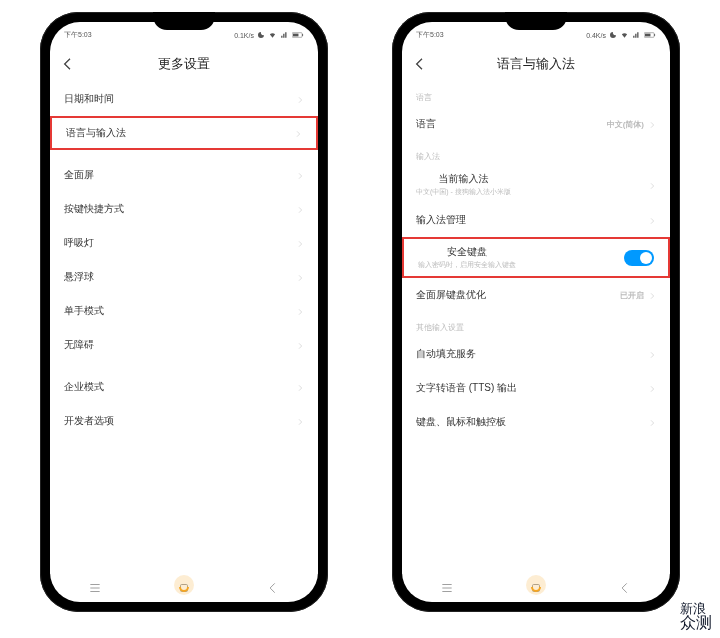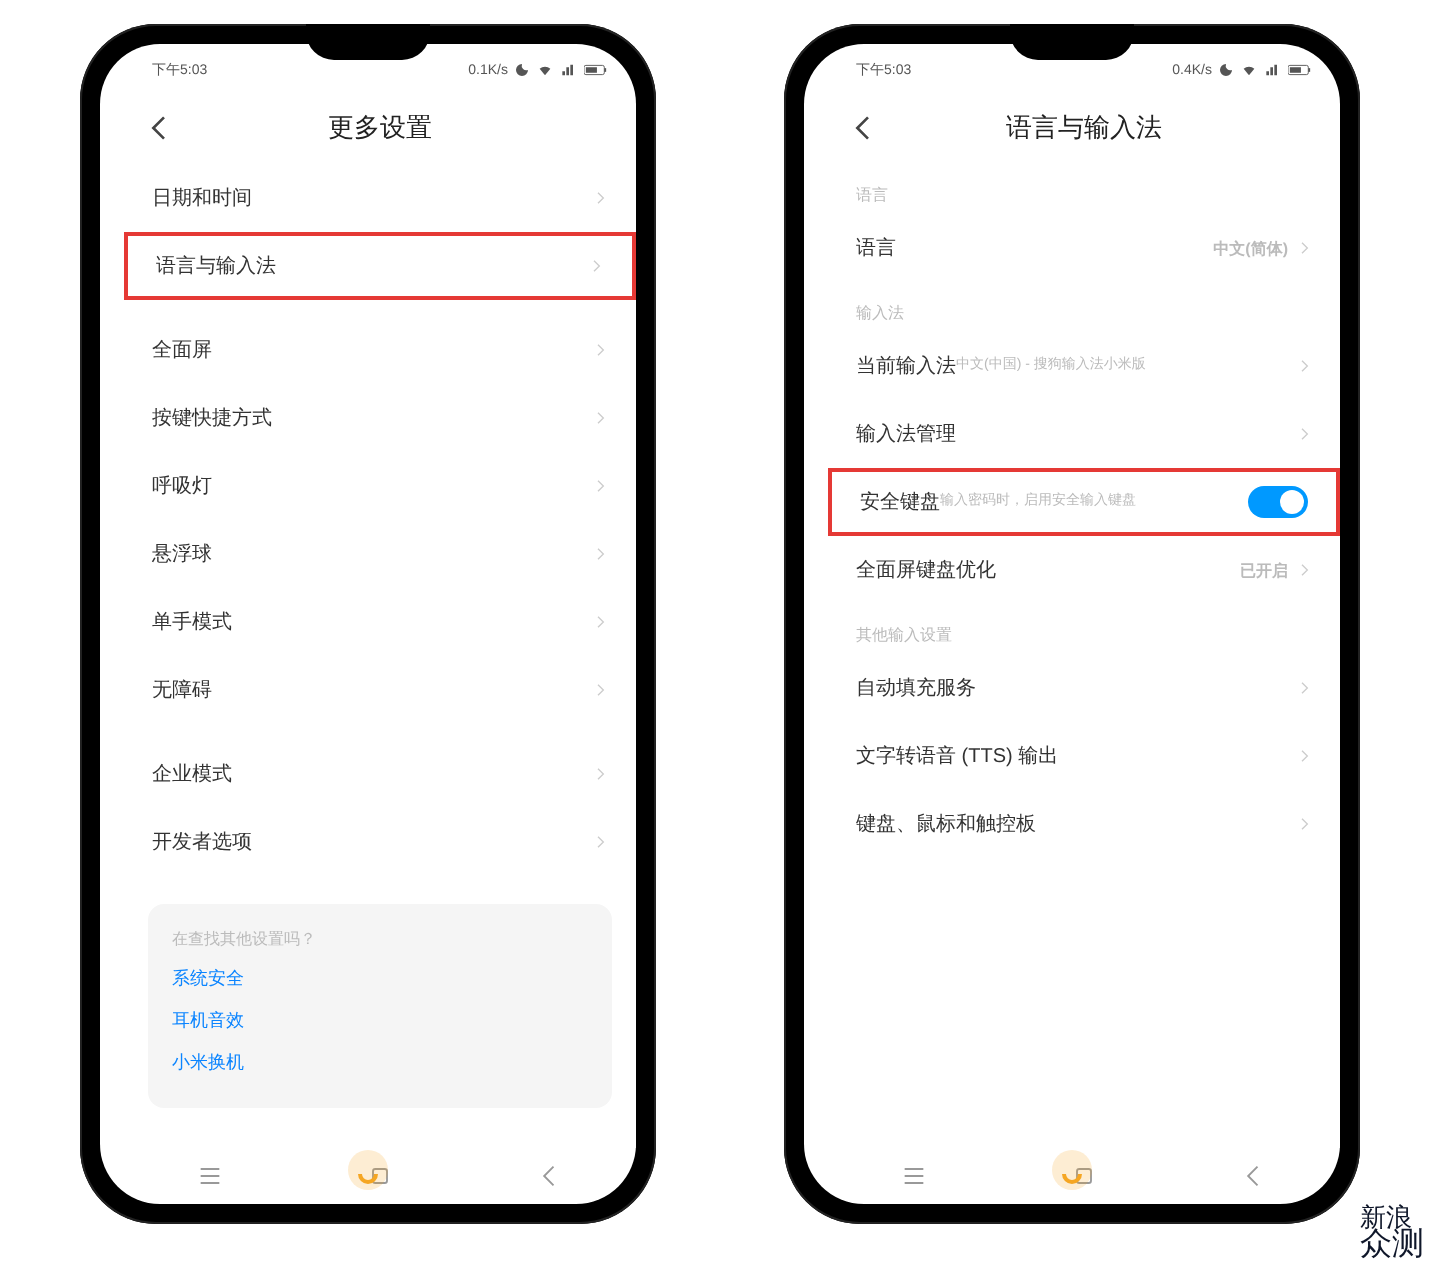--- a/index.html
+++ b/index.html
@@ -25,21 +25,20 @@
   }
   .screen {
     width: 100%;
     height: 100%;
     background: #ffffff;
     border-radius: 30px;
     overflow: hidden;
     position: relative;
     display: flex;
     flex-direction: column;
-    padding-left: 12px;
   }
   .notch {
     position: absolute;
     top: 0;
     left: 50%;
     transform: translateX(-50%);
     width: 62px;
     height: 18px;
     background: #000;
     border-bottom-left-radius: 14px;
@@ -91,21 +90,21 @@
     display: flex;
     align-items: center;
     justify-content: space-between;
     min-height: 34px;
     padding: 6px 14px;
     font-size: 10px;
     color: #333;
     position: relative;
     text-align: center;
   }
-  .row .main { display: flex; }
+  .row .main { display: flex; flex-direction: column; }
   .row .sub { font-size: 7px; color: #bbb; margin-top: 1px; }
   .row .right-side { display: flex; align-items: center; gap: 4px; }
   .row .value { font-size: 8px; color: #bbb; font-weight: bold; }
   .chevron { width: 8px; height: 8px; }
   .chevron svg { stroke: #ccc; }
   .gap { height: 8px; background: #fff; }
   .hl-red { border: 2px solid #e53935; }
   .toggle {
     width: 30px; height: 16px; border-radius: 8px;
     background: #09f; position: relative;
@@ -241,26 +240,20 @@
         <span class="chevron"><svg viewBox="0 0 24 24" fill="none" stroke-width="2">
               <polyline points="9 4 17 12 9 20"></polyline>
             </svg></span>
       </div>
       <div class="row">
         <span>开发者选项</span>
         <span class="chevron"><svg viewBox="0 0 24 24" fill="none" stroke-width="2">
               <polyline points="9 4 17 12 9 20"></polyline>
             </svg></span>
       </div>
-      <div class="footer-card">
-        <div class="q">在查找其他设置吗？</div>
-        <div class="link">系统安全</div>
-        <div class="link">耳机音效</div>
-        <div class="link">小米换机</div>
-      </div>
     </div>
     <div class="navbar">
       <span class="nbtn"><svg viewBox="0 0 24 24" stroke-width="1.6">
             <line x1="4" y1="6" x2="20" y2="6"></line>
             <line x1="4" y1="12" x2="20" y2="12"></line>
             <line x1="4" y1="18" x2="20" y2="18"></line>
           </svg></span>
       <span class="nbtn"><svg viewBox="0 0 24 24" stroke-width="1.6">
             <rect x="6" y="6" width="12" height="12" rx="2"></rect>
           </svg></span>

